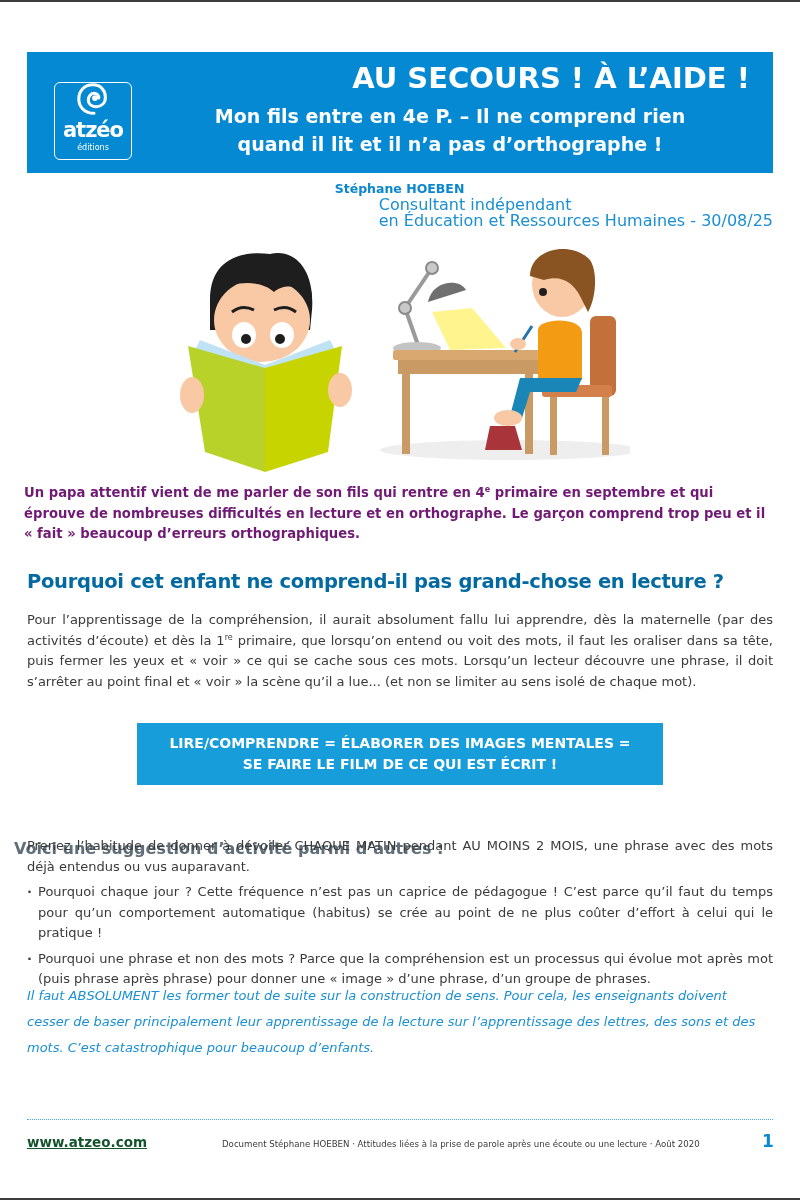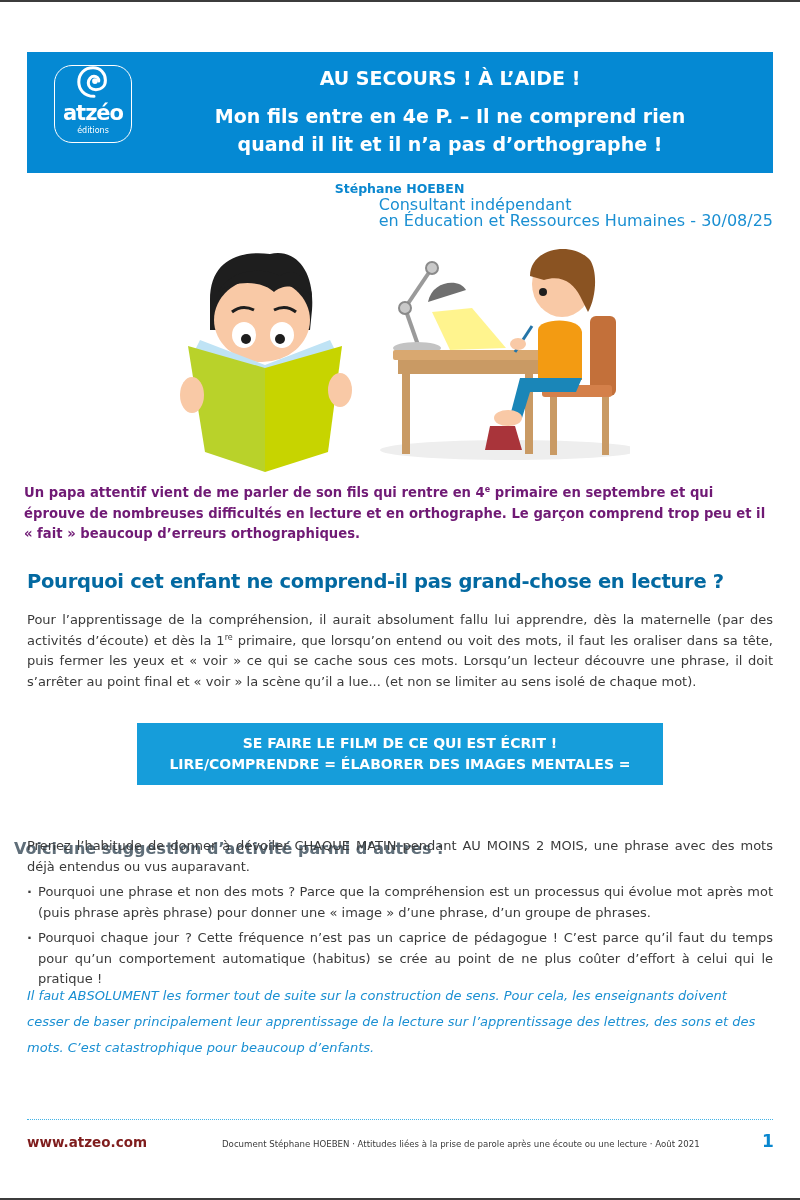--- a/index.html
+++ b/index.html
@@ -11,36 +11,36 @@
     }
     .edge-top { position: absolute; left: 0; top: 0; width: 800px; height: 2px; background: #3c3c3c; }
     .edge-bottom { position: absolute; left: 0; bottom: 0; width: 800px; height: 2px; background: #3c3c3c; }
 
     
     .banner {
       position: absolute; left: 27px; top: 52px; width: 746px; height: 121px;
       background: #0589d3;
     }
     .logo {
-      position: absolute; left: 54px; top: 65px; width: 78px; height: 78px;
-      border: 1.5px solid #ffffff; border-radius: 18px;
+      position: absolute; left: 54px; top: 82px; width: 78px; height: 78px;
+      border: 1.5px solid #ffffff; border-radius: 6px;
     }
     .logo-spiral { position: absolute; left: 20px; top: -2px; width: 38px; height: 38px; }
     .logo-word {
       position: absolute; left: 0; top: 36px; width: 100%; text-align: center;
       color: #fff; font-family: "DejaVu Sans", sans-serif; font-weight: bold;
       font-size: 21px; letter-spacing: -1px; line-height: 22px;
     }
     .logo-sub {
       position: absolute; left: 0; top: 60px; width: 100%; text-align: center;
       color: #fff; font-size: 8px; line-height: 10px;
     }
     .banner-title {
-      position: absolute; left: 150px; top: 60px; width: 600px; text-align: center;
-      color: #fff; font-weight: bold; font-size: 19px; line-height: 36px;
+      position: absolute; left: 150px; top: 60px; width: 600px; text-align: right;
+      color: #fff; font-weight: bold; font-size: 29px; line-height: 36px;
     }
     .banner-subtitle {
       position: absolute; left: 150px; top: 102px; width: 600px; text-align: center;
       color: #fff; font-weight: bold; font-size: 19px; line-height: 28px;
     }
 
     
     .author { position: absolute; right: 27px; top: 180px; }
     .author-name { color: #0a87cf; font-weight: bold; font-size: 12.5px; line-height: 17px; }
     .author-line { color: #1a8fd2; font-size: 16px; line-height: 16px; margin-left: 44px; }
@@ -89,21 +89,21 @@
       color: #1a8fd2; font-style: italic; font-size: 13px; line-height: 26px;
     }
 
     
     .footer-rule {
       position: absolute; left: 27px; top: 1119px; width: 746px; height: 0;
       border-top: 1.5px dotted #43b3e6;
     }
     .footer-link {
       position: absolute; left: 27px; top: 1134px;
-      color: #7f1d1d; font-weight: bold; font-size: 13.5px; 
+      color: #14532d; font-weight: bold; font-size: 13.5px; text-decoration: underline;
     }
     .footer-doc {
       position: absolute; left: 222px; top: 1138px;
       color: #3a3a3a; font-size: 8.6px; line-height: 12px; white-space: nowrap;
     }
     .page-num {
       position: absolute; left: 762px; top: 1131px;
       color: #0a87cf; font-weight: bold; font-size: 17px;
     }
   </style>
@@ -181,31 +181,31 @@
   </g>
 </svg>
 
 <p class="intro"><span>Un papa attentif vient de me parler de son fils qui rentre en 4</span><sup>e</sup><span> primaire en septembre et qui éprouve de nombreuses difficultés en lecture et en orthographe. Le garçon comprend trop peu et il « fait » beaucoup d’erreurs orthographiques.</span></p>
 
 <h2 class="section-title">Pourquoi cet enfant ne comprend-il pas grand-chose en lecture ?</h2>
 
 <p class="para"><span>Pour l’apprentissage de la compréhension, il aurait absolument fallu lui apprendre, dès la maternelle (par des activités d’écoute) et dès la 1</span><sup>re</sup><span> primaire, que lorsqu’on entend ou voit des mots, il faut les oraliser dans sa tête, puis fermer les yeux et « voir » ce qui se cache sous ces mots. Lorsqu’un lecteur découvre une phrase, il doit s’arrêter au point final et « voir » la scène qu’il a lue... (et non se limiter au sens isolé de chaque mot).</span></p>
 
 <div class="callout">
+  <div>LIRE/COMPRENDRE = ÉLABORER DES IMAGES MENTALES =</div>
   <div>SE FAIRE LE FILM DE CE QUI EST ÉCRIT !</div>
-  <div>LIRE/COMPRENDRE = ÉLABORER DES IMAGES MENTALES =</div>
 </div>
 
 <h3 class="sub-heading">Voici une suggestion d’activité parmi d’autres :</h3>
 <div class="activity">
   <p>Prenez l’habitude de donner à dévoiler CHAQUE MATIN pendant AU MOINS 2 MOIS, une phrase avec des mots déjà entendus ou vus auparavant.</p>
+  <p class="bullet">Pourquoi chaque jour ? Cette fréquence n’est pas un caprice de pédagogue ! C’est parce qu’il faut du temps pour qu’un comportement automatique (habitus) se crée au point de ne plus coûter d’effort à celui qui le pratique !</p>
   <p class="bullet">Pourquoi une phrase et non des mots ? Parce que la compréhension est un processus qui évolue mot après mot (puis phrase après phrase) pour donner une « image » d’une phrase, d’un groupe de phrases.</p>
-  <p class="bullet">Pourquoi chaque jour ? Cette fréquence n’est pas un caprice de pédagogue ! C’est parce qu’il faut du temps pour qu’un comportement automatique (habitus) se crée au point de ne plus coûter d’effort à celui qui le pratique !</p>
 </div>
 
 <p class="emphasis">Il faut ABSOLUMENT les former tout de suite sur la construction de sens. Pour cela, les enseignants doivent cesser de baser principalement leur apprentissage de la lecture sur l’apprentissage des lettres, des sons et des mots. C’est catastrophique pour beaucoup d’enfants.</p>
 
 <div class="footer-rule"></div>
 <a class="footer-link">www.atzeo.com</a>
-<div class="footer-doc">Document Stéphane HOEBEN · Attitudes liées à la prise de parole après une écoute ou une lecture · Août 2021</div>
+<div class="footer-doc">Document Stéphane HOEBEN · Attitudes liées à la prise de parole après une écoute ou une lecture · Août 2020</div>
 <div class="page-num">1</div>
 
 <div class="edge-bottom"></div>
 
 </body></html>

